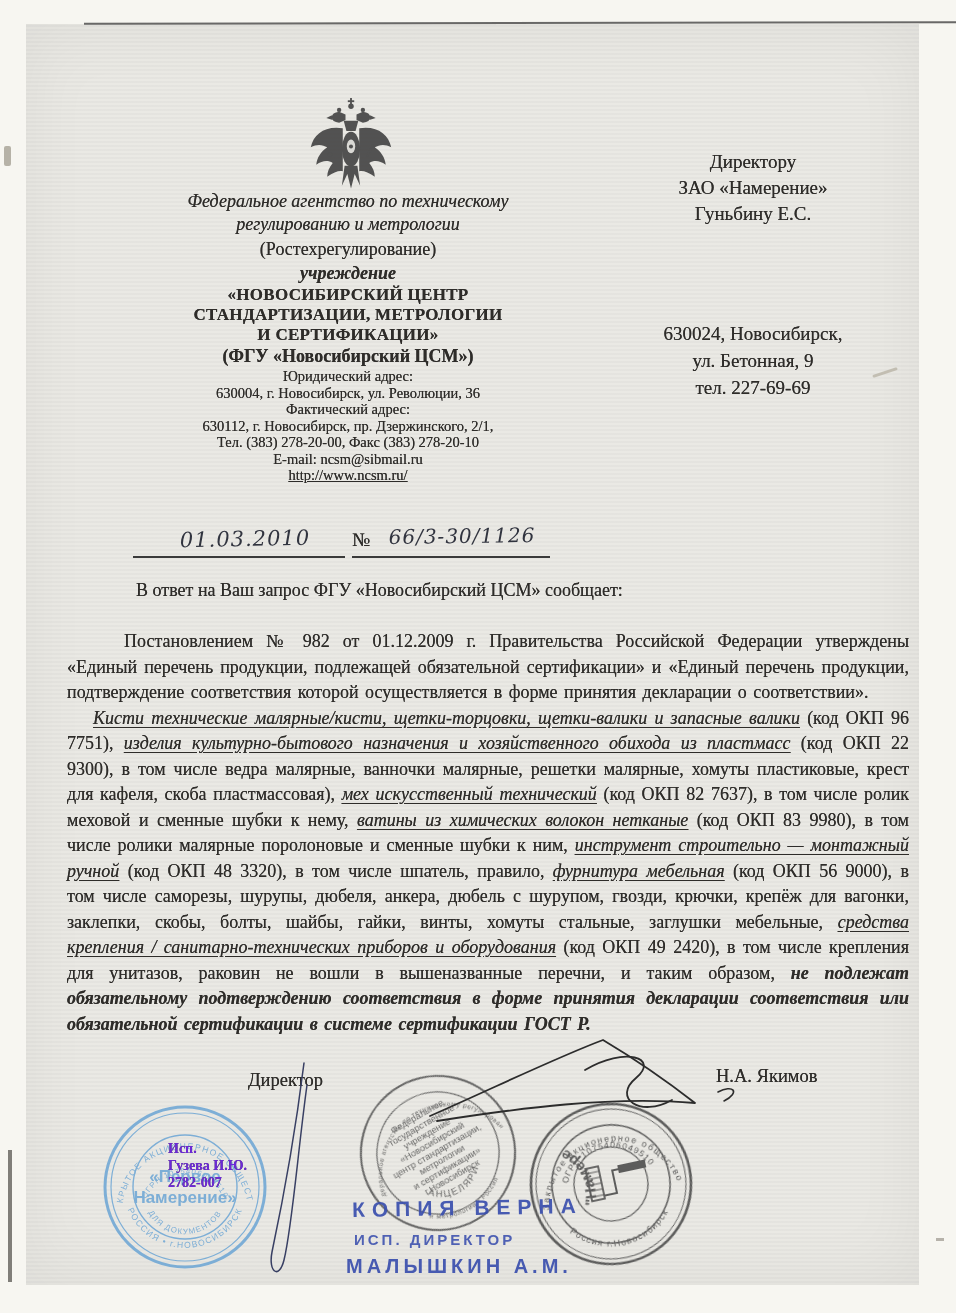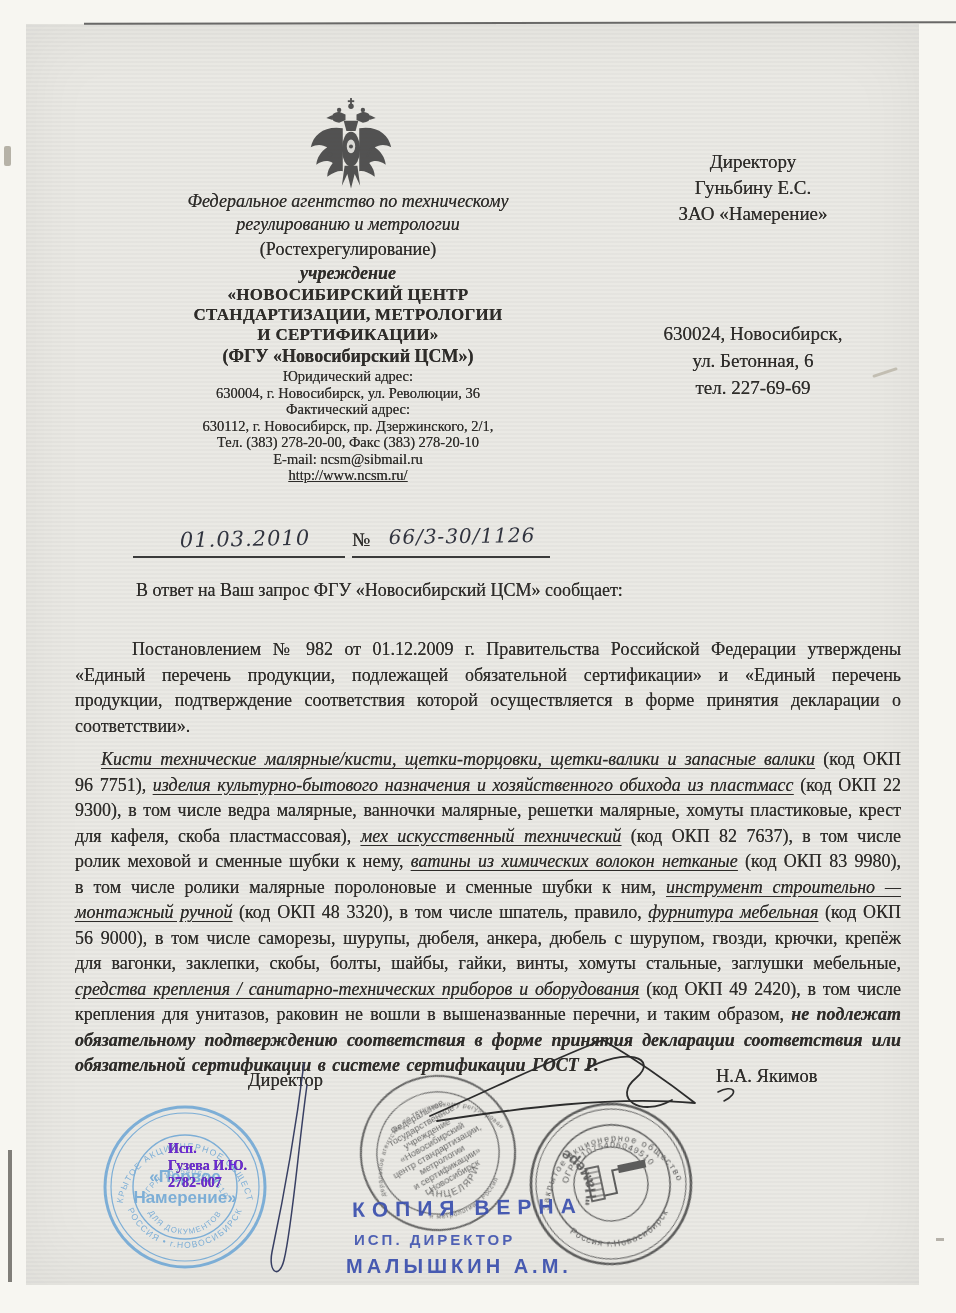--- a/index.html
+++ b/index.html
@@ -31,21 +31,21 @@
   
   .hand{font-family:"DejaVu Serif", serif;font-style:italic;color:#31343f;letter-spacing:1px;}
   .ref-date{left:150px;top:527px;width:190px;text-align:center;font-size:21px;transform:rotate(-1.2deg);}
   .ref-date-line{left:133px;top:556px;width:212px;height:2px;background:#3a3a3a;}
   .ref-no{left:352px;top:529px;font-size:19px;}
   .ref-num{left:378px;top:524px;width:168px;text-align:center;font-size:20px;transform:rotate(-.8deg);}
   .ref-num-line{left:352px;top:556px;width:198px;height:2px;background:#3a3a3a;}
   
   .intro{left:136px;top:580px;width:620px;font-size:18px;}
   .bodytext{left:67px;top:629px;width:842px;font-size:18px;line-height:25.5px;text-align:justify;word-spacing:2px;}
-  .bodytext p{margin:8px;}
+  .bodytext p{margin:0;}
   .p1{text-indent:57px;}
   .p2{text-indent:26px;}
   .iu{font-style:italic;text-decoration:underline;text-underline-offset:3px;}
   .bi{font-weight:bold;font-style:italic;}
   
   .sig-title{left:248px;top:1070px;font-size:18.5px;text-align:center;}
   .sig-name{left:716px;top:1066px;font-size:18.5px;}
   .executor{left:168px;top:1140px;font-size:14px;line-height:17px;font-weight:700;color:#6d28d9;z-index:6;}
   
   .stamp{filter:blur(.3px);}
@@ -106,26 +106,26 @@
     <div class="lh-small">630004, г. Новосибирск, ул. Революции, 36</div>
     <div class="lh-small">Фактический адрес:</div>
     <div class="lh-small">630112, г. Новосибирск, пр. Дзержинского, 2/1,</div>
     <div class="lh-small">Тел. (383) 278-20-00, Факс (383) 278-20-10</div>
     <div class="lh-small">E-mail: ncsm@sibmail.ru</div>
     <div class="lh-small lh-url">http://www.ncsm.ru/</div>
   </div>
 
   <div class="abs recipient scantext">
     <div>Директору</div>
+    <div>ЗАО «Намерение»</div>
     <div>Гуньбину Е.С.</div>
-    <div>ЗАО «Намерение»</div>
   </div>
   <div class="abs recipient-addr scantext">
     <div>630024, Новосибирск,</div>
-    <div>ул. Бетонная, 6</div>
+    <div>ул. Бетонная, 9</div>
     <div>тел. 227-69-69</div>
   </div>
 
   <div class="abs ref-date hand">01.03.2010</div>
   <div class="abs ref-date-line"></div>
   <div class="abs ref-no scantext">№</div>
   <div class="abs ref-num hand">66/3-30/1126</div>
   <div class="abs ref-num-line"></div>
 
   <div class="abs intro scantext">В ответ на Ваш запрос ФГУ «Новосибирский ЦСМ» сообщает:</div>

